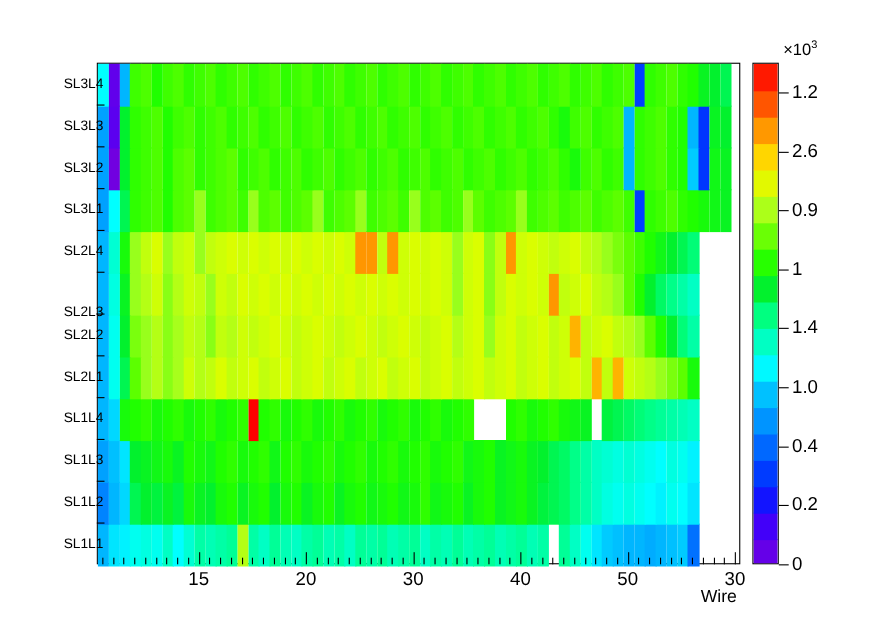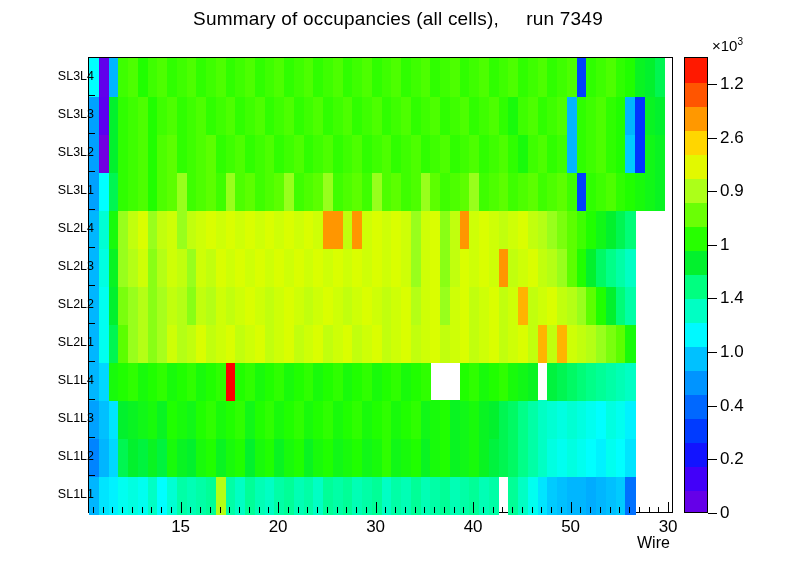--- a/index.html
+++ b/index.html
@@ -41,21 +41,20 @@
   .ztick{position:absolute;left:708px;width:9px;height:1px;background:#000;}
   .zlabel{position:absolute;left:720px;font-size:17px;transform:translateY(-50%);white-space:nowrap;}
   #zexp{position:absolute;left:712px;top:36px;font-size:15px;white-space:nowrap;}
   #zexp sup{font-size:10px;vertical-align:super;}
 </style>
 </head>
 <body>
 
 <div id="root">
 
-  <div id="title">Summary of occupancies (all cells),     run 7349</div>
 
   <div id="plot">
     <div id="cells">
         <div class="cell" style="left:0.00px;top:418.00px;width:10.35px;height:38.60px;background:rgb(0,182,255);"></div>
         <div class="cell" style="left:9.75px;top:418.00px;width:10.35px;height:38.60px;background:rgb(0,229,255);"></div>
         <div class="cell" style="left:19.50px;top:418.00px;width:10.35px;height:38.60px;background:rgb(0,242,255);"></div>
         <div class="cell" style="left:29.25px;top:418.00px;width:10.35px;height:38.60px;background:rgb(0,255,240);"></div>
         <div class="cell" style="left:39.00px;top:418.00px;width:10.35px;height:38.60px;background:rgb(0,255,225);"></div>
         <div class="cell" style="left:48.75px;top:418.00px;width:10.35px;height:38.60px;background:rgb(0,255,240);"></div>
         <div class="cell" style="left:58.50px;top:418.00px;width:10.35px;height:38.60px;background:rgb(0,255,196);"></div>
@@ -734,21 +733,21 @@
       </div>
   </div>
 
   <div id="yaxis-labels">
       <div class="ylab" style="top:494.0px;">SL1L1</div>
       <div class="ylab" style="top:456.0px;">SL1L2</div>
       <div class="ylab" style="top:418.0px;">SL1L3</div>
       <div class="ylab" style="top:380.0px;">SL1L4</div>
       <div class="ylab" style="top:342.0px;">SL2L1</div>
       <div class="ylab" style="top:304.0px;">SL2L2</div>
-      <div class="ylab" style="top:266.0px;">SL2L3</div>
+      <div class="ylab" style="top:283px;">SL2L3</div>
       <div class="ylab" style="top:228.0px;">SL2L4</div>
       <div class="ylab" style="top:190.0px;">SL3L1</div>
       <div class="ylab" style="top:152.0px;">SL3L2</div>
       <div class="ylab" style="top:114.0px;">SL3L3</div>
       <div class="ylab" style="top:76.0px;">SL3L4</div>
     </div>
   <div id="yaxis-ticks">
       <div class="ytick" style="top:475.0px;"></div>
       <div class="ytick" style="top:437.0px;"></div>
       <div class="ytick" style="top:399.0px;"></div>

